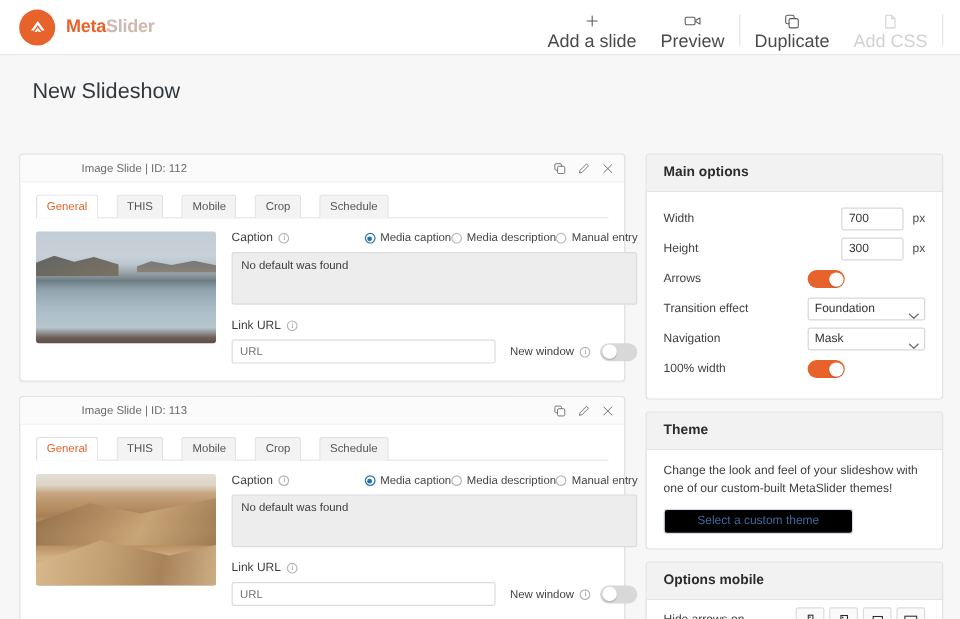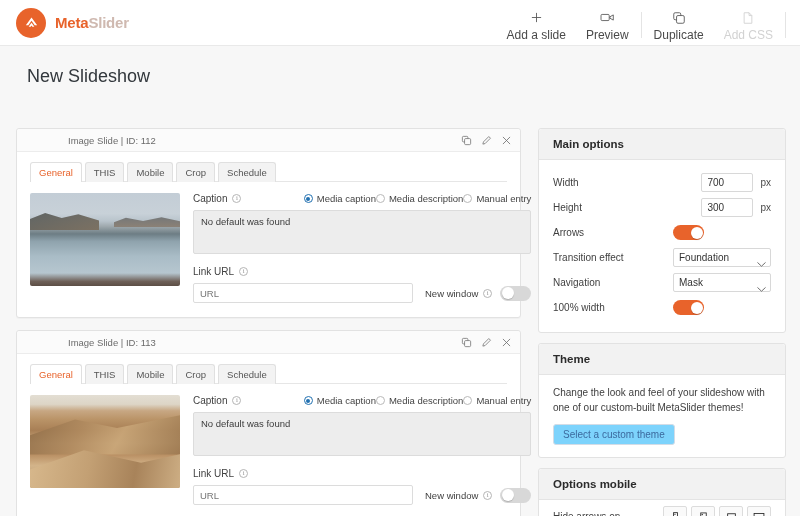--- a/index.html
+++ b/index.html
@@ -30,21 +30,21 @@
   .brand-meta { color: #e8632b; }
   .brand-slider { color: #cfb9b0; }
 
   .toolbar { margin-left: auto; display: flex; align-items: flex-end; height: 46px; padding-right: 12px; }
   .tool {
     display: flex; flex-direction: column; align-items: center; justify-content: flex-end;
     padding: 0 10px; height: 46px; cursor: pointer; color: #4a4a4a;
     padding-bottom: 5px;
   }
   .tool .ticon { height: 18px; display: flex; align-items: center; justify-content: center; margin-bottom: 2px; }
-  .tool .tlabel { font-size: 12px; line-height: 12px; white-space: nowrap; }
+  .tool .tlabel { font-size: 15px; line-height: 12px; white-space: nowrap; }
   .tool.disabled { color: #d2d2d2; }
   .tool-sep { width: 1px; height: 26px; background: #e4e4e4; margin: 0 2px 8px 2px; align-self: flex-end; }
 
   
   .page-title {
     position: absolute; top: 66px; left: 27px;
     font-size: 18px; color: #32373c; font-weight: normal;
   }
 
   
@@ -63,21 +63,21 @@
     display: flex; align-items: center;
     height: 23px; padding: 0 8px 0 10px;
     background: #fbfbfb;
     border-bottom: 1px solid #ececec;
     border-radius: 3px 3px 0 0;
   }
   .slide-head-title { font-size: 9.5px; color: #6b6b6b; padding-left: 41px; }
   .slide-head-actions { margin-left: auto; display: flex; align-items: center; gap: 9px; }
   .ico-btn { cursor: pointer; display: flex; align-items: center; color: #6f6f6f; }
 
-  .tabs { display: flex; padding: 9px 0 0 13px; gap: 3px; }
+  .tabs { display: flex; padding: 9px 0 0 13px; gap: 15px; }
   .tab {
     font-size: 9.5px; padding: 4px 8px 4px 8px;
     border: 1px solid #e0e0e0; border-bottom: none;
     border-radius: 3px 3px 0 0;
     background: #f3f3f3; color: #555;
     cursor: pointer; position: relative; top: 1px;
   }
   .tab.active { background: #ffffff; color: #e8632b; }
   .tabs-rule { height: 1px; background: #e6e6e6; margin: 0 13px 0 13px; }
 
@@ -187,22 +187,22 @@
   .sel {
     width: 98px; height: 19px; border: 1px solid #d8d8d8; border-radius: 2px;
     background: #fff; font-size: 10px; color: #333; padding: 0 16px 0 5px;
     display: flex; align-items: center; cursor: pointer;
   }
   .chev { position: absolute; right: 5px; top: 6px; pointer-events: none; }
 
   .theme-text { font-size: 10px; color: #404040; line-height: 15px; }
   .theme-btn {
     margin-top: 9px; display: inline-block;
-    border: 1px solid #d3dce6; border-radius: 3px; background: #7dd3fc;
-    color: #3c6a9e; font-size: 10px; padding: 4px 9px; cursor: pointer;
+    border: 1px solid #d3dce6; border-radius: 3px; background: #000000;
+    color: #3c6a9e; font-size: 10px; padding: 4px 27px; cursor: pointer;
   }
 
   .mobile-row { display: flex; align-items: center; padding: 6px 14px 0 14px; }
   .mobile-label { font-size: 10px; color: #3f3f3f; flex: 1; }
   .dev-btns { display: flex; gap: 4px; }
   .dev-btn {
     width: 24px; height: 20px; border: 1px solid #dcdcdc; border-radius: 2px;
     background: #fafafa; display: flex; align-items: center; justify-content: center;
     cursor: pointer;
   }

